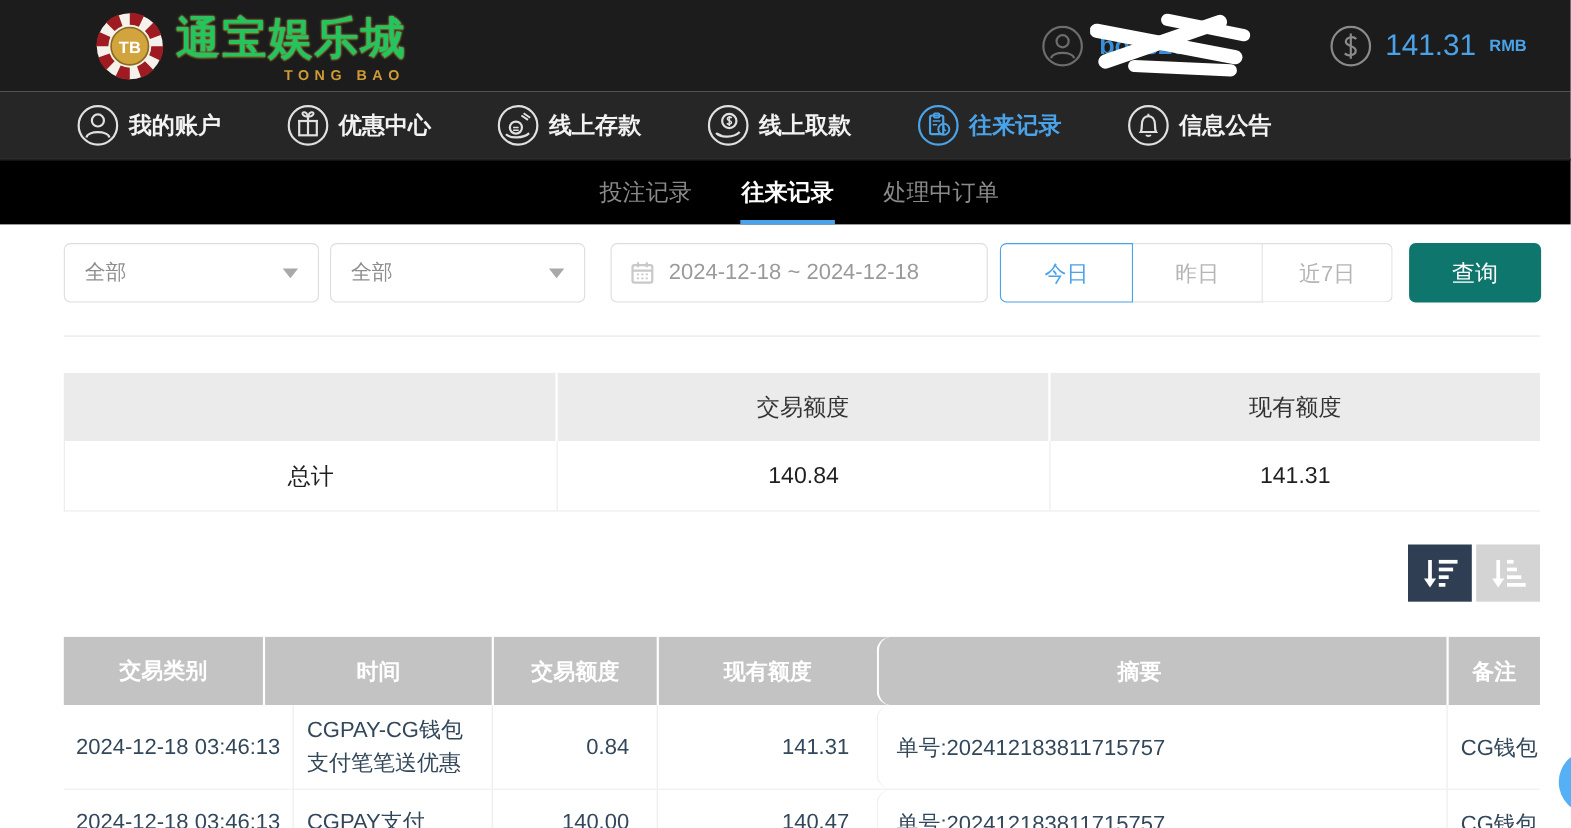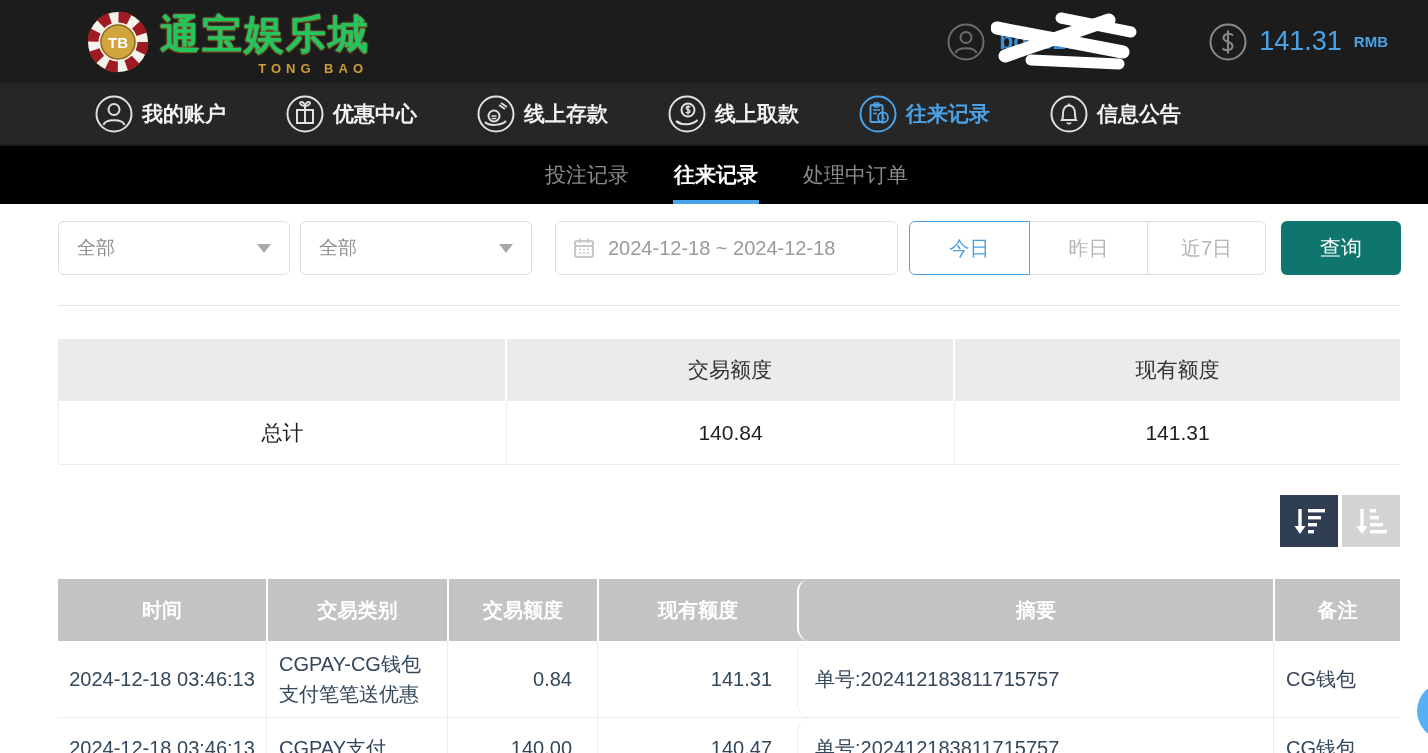--- a/index.html
+++ b/index.html
@@ -19,21 +19,21 @@
   .user-group { display:flex; align-items:center; margin-right:70px; }
   .icon-circle-svg { width:38px; height:38px; }
   .username-wrap { position:relative; margin-left:14px; width:140px; height:52px; }
   .username { position:absolute; left:0; top:12px; font-size:23px; font-weight:bold; color:#3a8fd8; }
   .scribble { position:absolute; left:-8px; top:-4px; }
   .balance-group { display:flex; align-items:center; gap:12px; }
   .balance-amount { font-size:27px; color:#4aa3e8; font-weight:500; }
   .balance-currency { font-size:15px; color:#4aa3e8; font-weight:bold; }
 
   
-  .navbar { height:61px; background:#262626; display:flex; align-items:center; padding-left:95px; }
+  .navbar { height:61px; background:#262626; display:flex; align-items:center; padding-left:70px; }
   .nav-item { display:flex; align-items:center; gap:9px; margin-right:60px; cursor:pointer; }
   .nav-item .nav-label { font-size:21px; font-weight:bold; color:#f2f2f2; }
   .nav-item.active .nav-label { color:#4aa3e8; }
   .nav-icon { width:38px; height:38px; }
   .nav-icon circle.ring { stroke:#e0e0e0; }
   .nav-icon .glyph { stroke:#e0e0e0; }
   .nav-item.active .nav-icon circle.ring, .nav-item.active .nav-icon .glyph { stroke:#4aa3e8; }
 
   
   .subnav { height:60px; background:#000000; border-top:2px solid #1e1e1e;
@@ -96,21 +96,21 @@
   .mt-header .m-cell + .m-cell { border-left:2px solid #fff; }
   .mt-row { display:flex; min-height:61px; border-bottom:1px solid #ececec; background:#fff; }
   .mt-row .m-cell { display:flex; align-items:center; font-size:20px; color:#33475b;
     padding:8px 0; }
   .mt-row .m-cell + .m-cell { border-left:1px solid #ececec; }
   .m-c0 { width:208px; justify-content:center; }
   .m-c1 { width:181px; padding-left:12px !important; padding-right:10px !important; line-height:1.5; }
   .m-c2 { width:150px; justify-content:flex-end; padding-right:25px !important; }
   .m-c3 { width:200px; justify-content:flex-end; padding-right:25px !important; }
   .m-c4 { width:476px; padding-left:17px !important;border-radius:13px; }
-  .m-c5 { flex:1; padding-left:12px !important; }
+  .m-c5 { flex:1; padding-left:12px !important;margin-left:42px; }
   .mt-header .m-c1, .mt-header .m-c2, .mt-header .m-c3, .mt-header .m-c4, .mt-header .m-c5
     { justify-content:center; padding:0 !important; }
 
   .fab { position:absolute; left:1417px; top:682px; width:58px; height:58px;
     border-radius:50%; background:#55b0f5; cursor:pointer; }
 </style>
 </head>
 <body>
 
 <div class="topbar">
@@ -304,22 +304,22 @@
       <rect x="17" y="5" width="6" height="3.4" fill="#fff"></rect>
       <rect x="17" y="12" width="9" height="3.4" fill="#fff"></rect>
       <rect x="17" y="19" width="13" height="3.4" fill="#fff"></rect>
       <rect x="17" y="26" width="17" height="3.4" fill="#fff"></rect>
     </svg>
   </div>
 </div>
 
 <div class="main-table">
   <div class="mt-header" id="mt-header">
+      <div class="m-cell m-c1">交易类别</div>
       <div class="m-cell m-c0">时间</div>
-      <div class="m-cell m-c1">交易类别</div>
       <div class="m-cell m-c2">交易额度</div>
       <div class="m-cell m-c3">现有额度</div>
       <div class="m-cell m-c4">摘要</div>
       <div class="m-cell m-c5">备注</div>
     </div>
   <div id="mt-body">
       <div class="mt-row">
         <div class="m-cell m-c0">2024-12-18 03:46:13</div>
         <div class="m-cell m-c1">CGPAY-CG钱包支付笔笔送优惠</div>
         <div class="m-cell m-c2">0.84</div>

